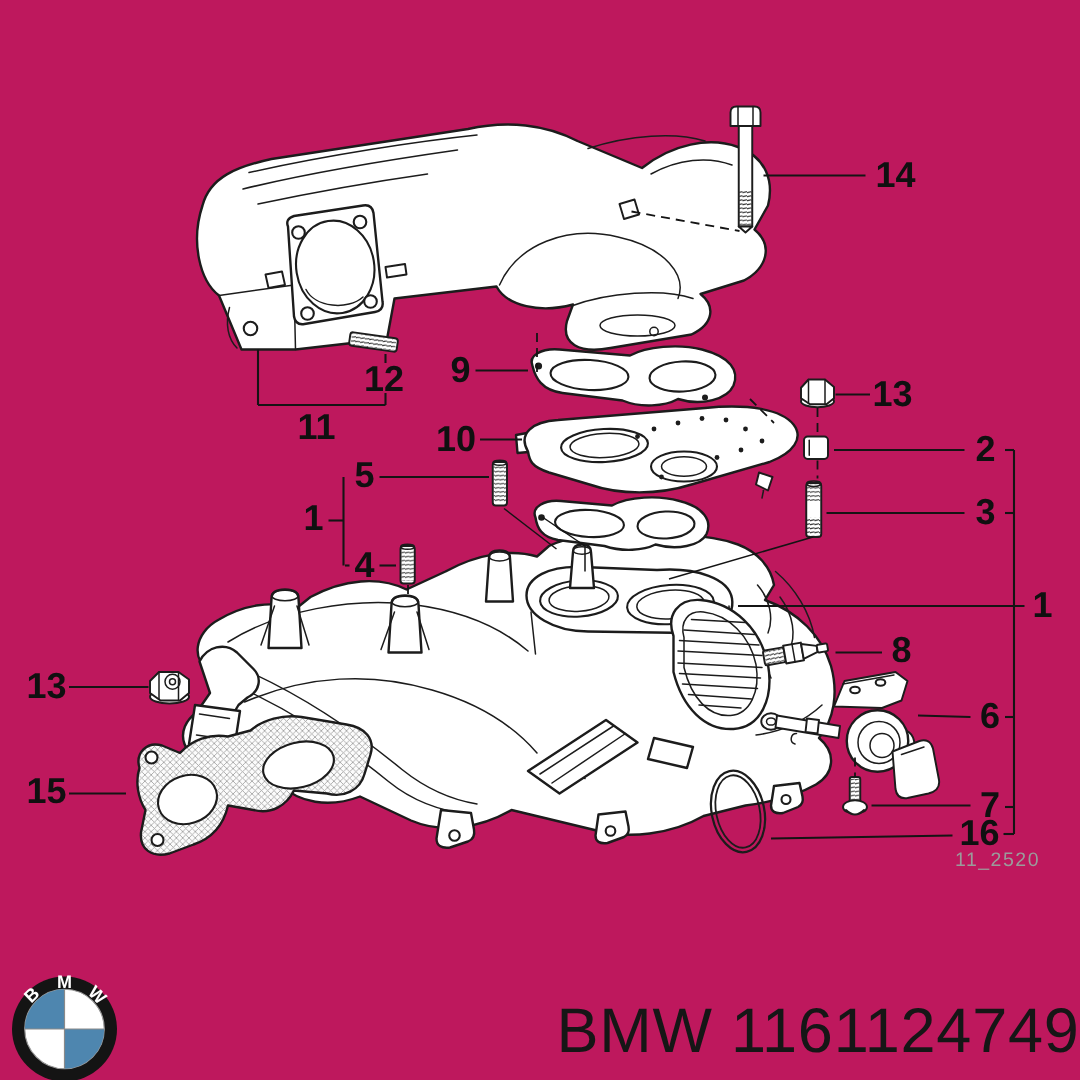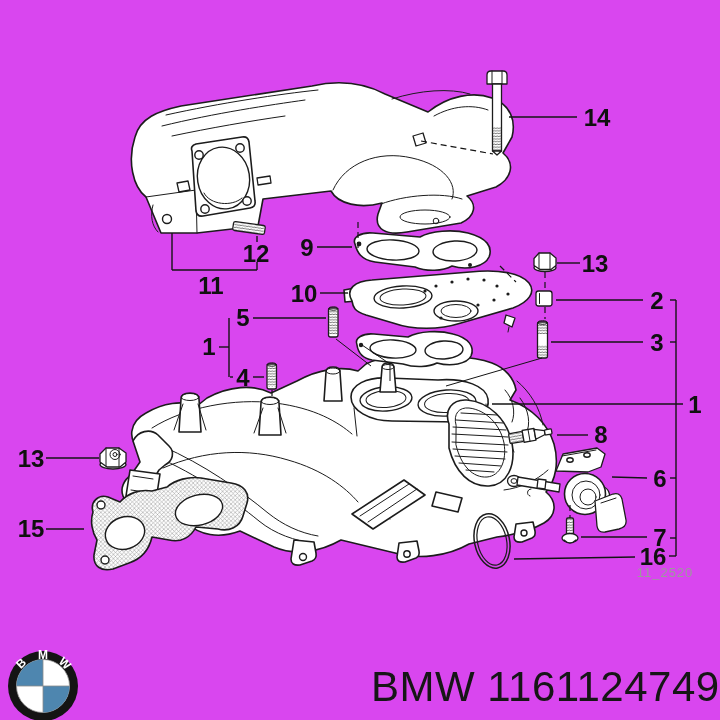--- a/index.html
+++ b/index.html
@@ -1,16 +1,16 @@
 <!DOCTYPE html>
 <html><head>
 <meta charset="utf-8">
 <style>
   html,body{margin:0;padding:0;background:#fff;}
-  .page{position:relative;width:720px;height:720px;background:#d946ef;overflow:hidden;
+  .page{position:relative;width:720px;height:720px;background:#be185d;overflow:hidden;
         font-family:"Liberation Sans",sans-serif;}
   svg{display:block;}
   .part   {fill:#ffffff;stroke:#1c1c1c;stroke-width:1.6;stroke-linejoin:round;stroke-linecap:round;}
   .partthin{fill:#ffffff;stroke:#1c1c1c;stroke-width:1.3;stroke-linejoin:round;stroke-linecap:round;}
   .detail {fill:none;stroke:#1c1c1c;stroke-width:1;stroke-linecap:round;}
   .hole   {fill:#ffffff;stroke:#1c1c1c;stroke-width:1.4;}
   .dot    {fill:#1c1c1c;stroke:none;}
   .leader {stroke:#141414;stroke-width:1.4;}
   .leader.dashed{stroke-dasharray:6 4;stroke-width:1.2;}
   .leader.thin{stroke-width:1;}

